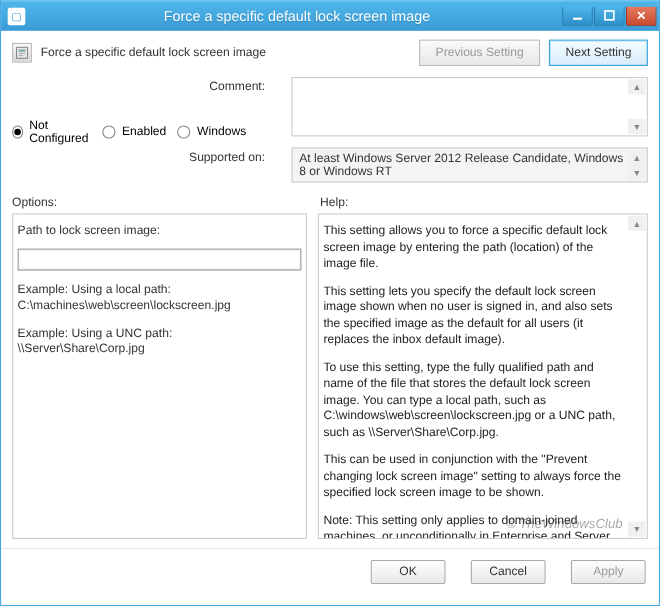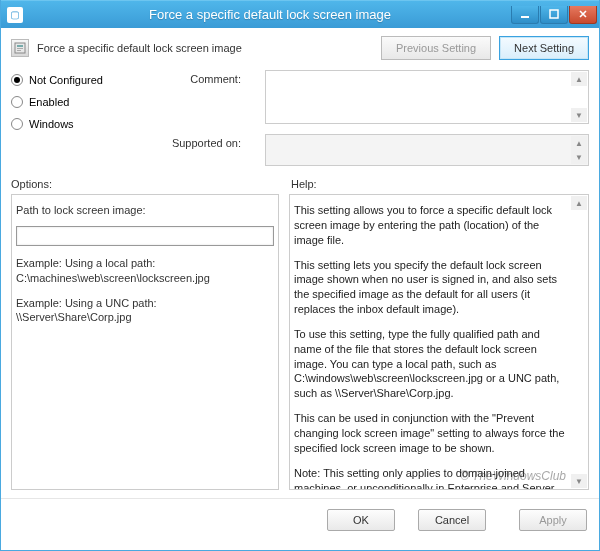--- a/index.html
+++ b/index.html
@@ -68,21 +68,21 @@
   .navbtn.active {
     border: 1px solid #3aa2e0;
     background: linear-gradient(#f4fbff,#d9eefb);
     box-shadow: inset 0 0 0 1px #c5e6f7;
   }
   .radio-comment {
     display: flex;
     padding: 0 10px 6px 10px;
     gap: 20px;
   }
-  .radio-col { width: 130px; padding-top: 4px; display: flex; flex-direction: column; gap: 10px;}
+  .radio-col { width: 130px; padding-top: 4px; display: flex; gap: 10px;}
   .radio-item { display: flex; align-items: center; gap: 6px;}
   .radio {
     width: 12px; height: 12px; border-radius: 50%;
     border: 1px solid #888; background: #fff;
     display: flex; align-items: center; justify-content: center;
   }
   .radio.sel::after { content:""; width:6px; height:6px; border-radius:50%; background:#000;}
   .kv-col { flex: 1; display: flex; flex-direction: column; gap: 10px;}
   .kv { display: flex; gap: 24px; }
   .kv .label { width: 80px; text-align: right; color: #333; padding-top: 3px;}
@@ -130,21 +130,21 @@
     display: flex; justify-content: flex-end; gap: 23px;
     padding: 10px 12px; border-top: 1px solid #e6e6e6;
     margin-top: 8px;
   }
   .btn {
     min-width: 68px; height: 22px; padding: 0 12px;
     border: 1px solid #aaa; background: linear-gradient(#fdfdfd,#e9e9e9);
     border-radius: 2px; display: flex; align-items: center; justify-content: center;
     color: #333;
   }
-  .btn.disabled { color: #999; margin-left: 10px; }
+  .btn.disabled { color: #999; }
   .watermark {
     position: absolute; right: 34px; bottom: 68px;
     font-size: 12px; color: rgba(60,60,60,.45);
     font-style: italic; pointer-events: none;
   }
 </style>
 </head>
 <body>
 
 <div class="titlebar">
@@ -205,20 +205,21 @@
         <span></span>
         <div class="scroll-arrows">
           <div class="sa">▲</div>
           <div class="sa">▼</div>
         </div>
       </div>
     </div>
     <div class="kv">
       <div class="label">Supported on:</div>
       <div class="supported-box">
+        <span>At least Windows Server 2012 Release Candidate, Windows 8 or Windows RT</span>
         <div class="scroll-arrows">
           <div class="sa">▲</div>
           <div class="sa">▼</div>
         </div>
       </div>
     </div>
   </div>
 </div>
 
 <div class="oh-labels">

